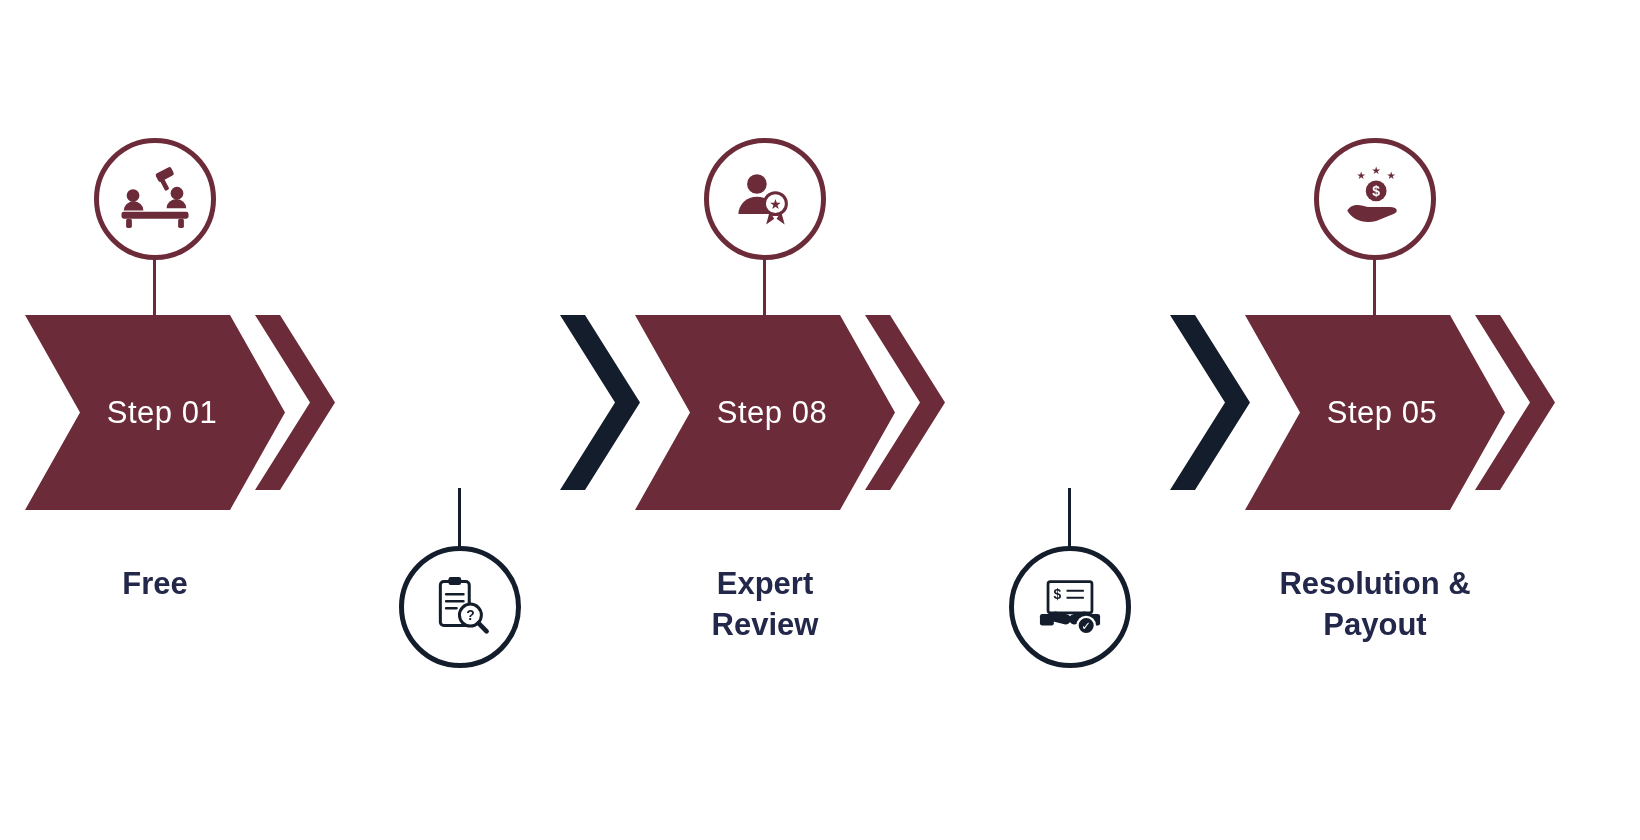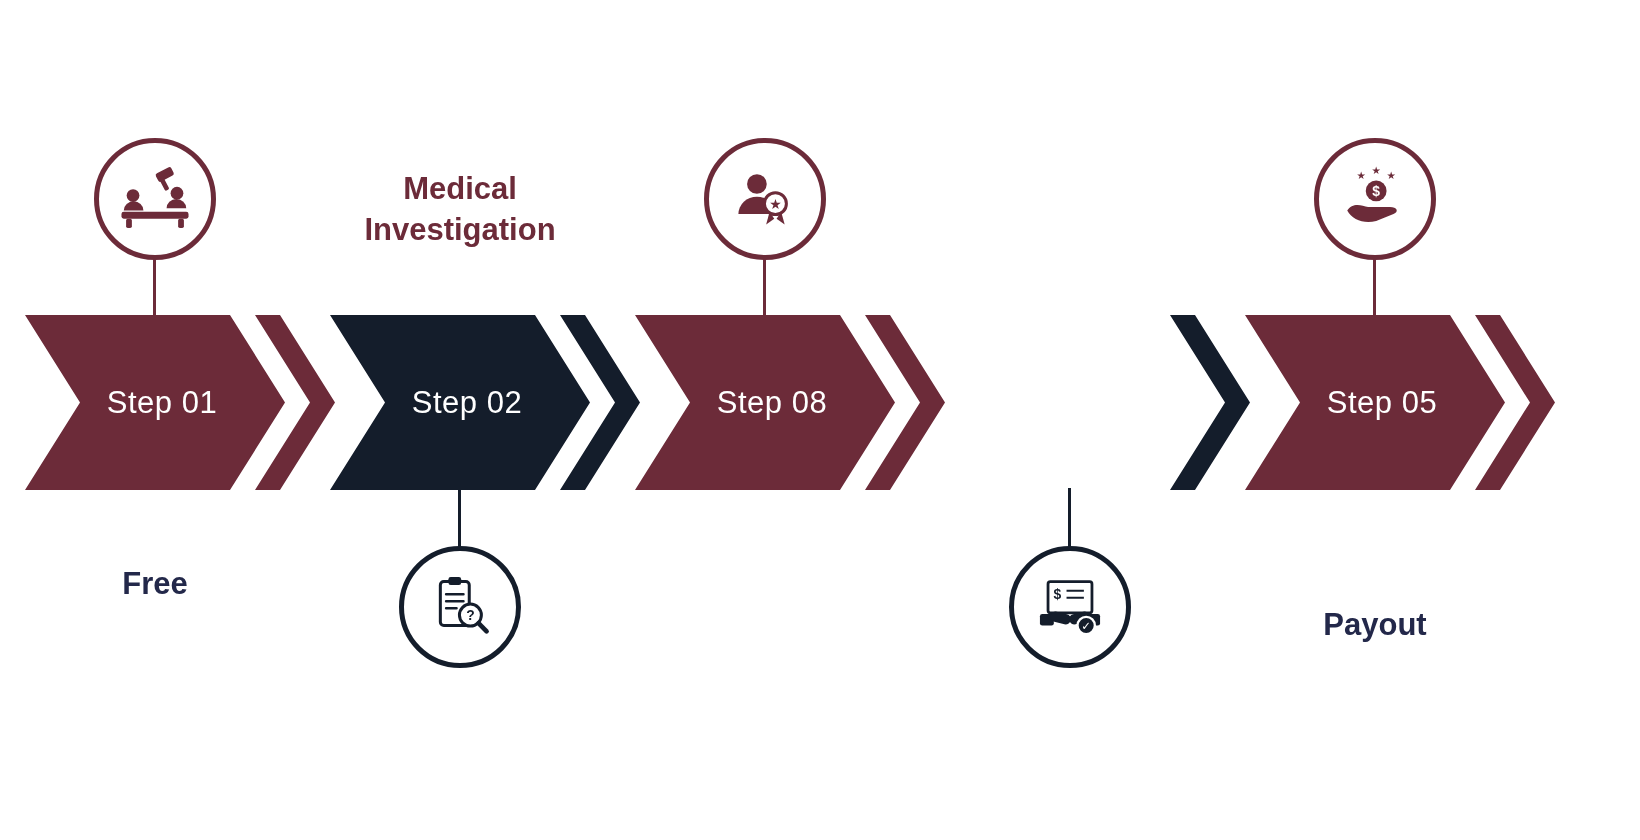--- a/index.html
+++ b/index.html
@@ -18,21 +18,21 @@
   .s0 { left: 25px; }
   .s1 { left: 330px; }
   .s2 { left: 635px; }
   .s3 { left: 940px; }
   .s4 { left: 1245px; }
 
   
   .chevron {
     position: absolute;
     left: 0; top: 315px;
-    width: 260px; height: 175px;
+    width: 260px; height: 195px;
     display: flex; align-items: center; justify-content: center;
     clip-path: polygon(0 0, 205px 0, 260px 50%, 205px 100%, 0 100%, 55px 50%);
   }
   
   .accent {
     position: absolute;
     left: 230px; top: 315px;
     width: 80px; height: 175px;
     clip-path: polygon(0 0, 25px 0, 80px 50%, 25px 100%, 0 100%, 55px 50%);
   }
@@ -103,27 +103,20 @@
     <div class="chevron c-maroon">
       <span class="step-label">Step 01</span>
     </div>
     <div class="accent c-maroon"></div>
     <div class="title pos-below">
       <span>Free</span><br>
     </div>
   </div>
 
   <div class="step s1">
-    <div class="title pos-above">
-      <span>Medical</span><br>
-      <span>Investigation</span>
-    </div>
-    <div class="chevron c-dark">
-      <span class="step-label">Step 02</span>
-    </div>
     <div class="accent c-dark"></div>
     <div class="connector from-bottom"></div>
     <div class="icon-circle pos-below">
       <svg viewBox="0 0 64 64" width="74" height="74" aria-label="medical-investigation-icon">
         <g fill="none" stroke="currentColor" stroke-width="2.6">
           <rect x="15" y="10" width="25" height="38" rx="3"></rect>
           <path d="M20 21 h15 M20 27 h15 M20 33 h9" stroke-linecap="round" stroke-width="2.2"></path>
         </g>
         <rect x="22" y="6" width="11" height="7" rx="2" fill="currentColor"></rect>
         <circle cx="41" cy="39" r="9.5" fill="#ffffff" stroke="currentColor" stroke-width="2.6"></circle>
@@ -144,20 +137,24 @@
         </g>
         <circle cx="41" cy="36" r="9.5" fill="#ffffff" stroke="currentColor" stroke-width="2.6"></circle>
         <text x="41" y="40.5" font-size="12" fill="currentColor" text-anchor="middle">★</text>
       </svg>
     </div>
     <div class="connector from-top"></div>
     <div class="chevron c-maroon">
       <span class="step-label">Step 08</span>
     </div>
     <div class="accent c-maroon"></div>
+    <div class="title pos-below">
+      <span>Expert</span><br>
+      <span>Review</span>
+    </div>
   </div>
 
   <div class="step s3">
     <div class="accent c-dark"></div>
     <div class="connector from-bottom"></div>
     <div class="icon-circle pos-below">
       <svg viewBox="0 0 64 64" width="74" height="74" aria-label="negotiation-litigation-icon">
         <g fill="none" stroke="currentColor" stroke-width="2.4">
           <rect x="13" y="10" width="38" height="27" rx="2"></rect>
           <path d="M29 18 h15 M29 24 h15" stroke-width="1.8"></path>
@@ -187,18 +184,18 @@
         </g>
         <text x="33" y="29.5" font-size="12" font-weight="bold" fill="#ffffff" text-anchor="middle">$</text>
       </svg>
     </div>
     <div class="connector from-top"></div>
     <div class="chevron c-maroon">
       <span class="step-label">Step 05</span>
     </div>
     <div class="accent c-maroon"></div>
     <div class="title pos-below">
-      <br>
+      <span>Resolution &amp;</span><br>
       <span>Payout</span>
     </div>
   </div>
 
 </div>
 
 </body></html>

